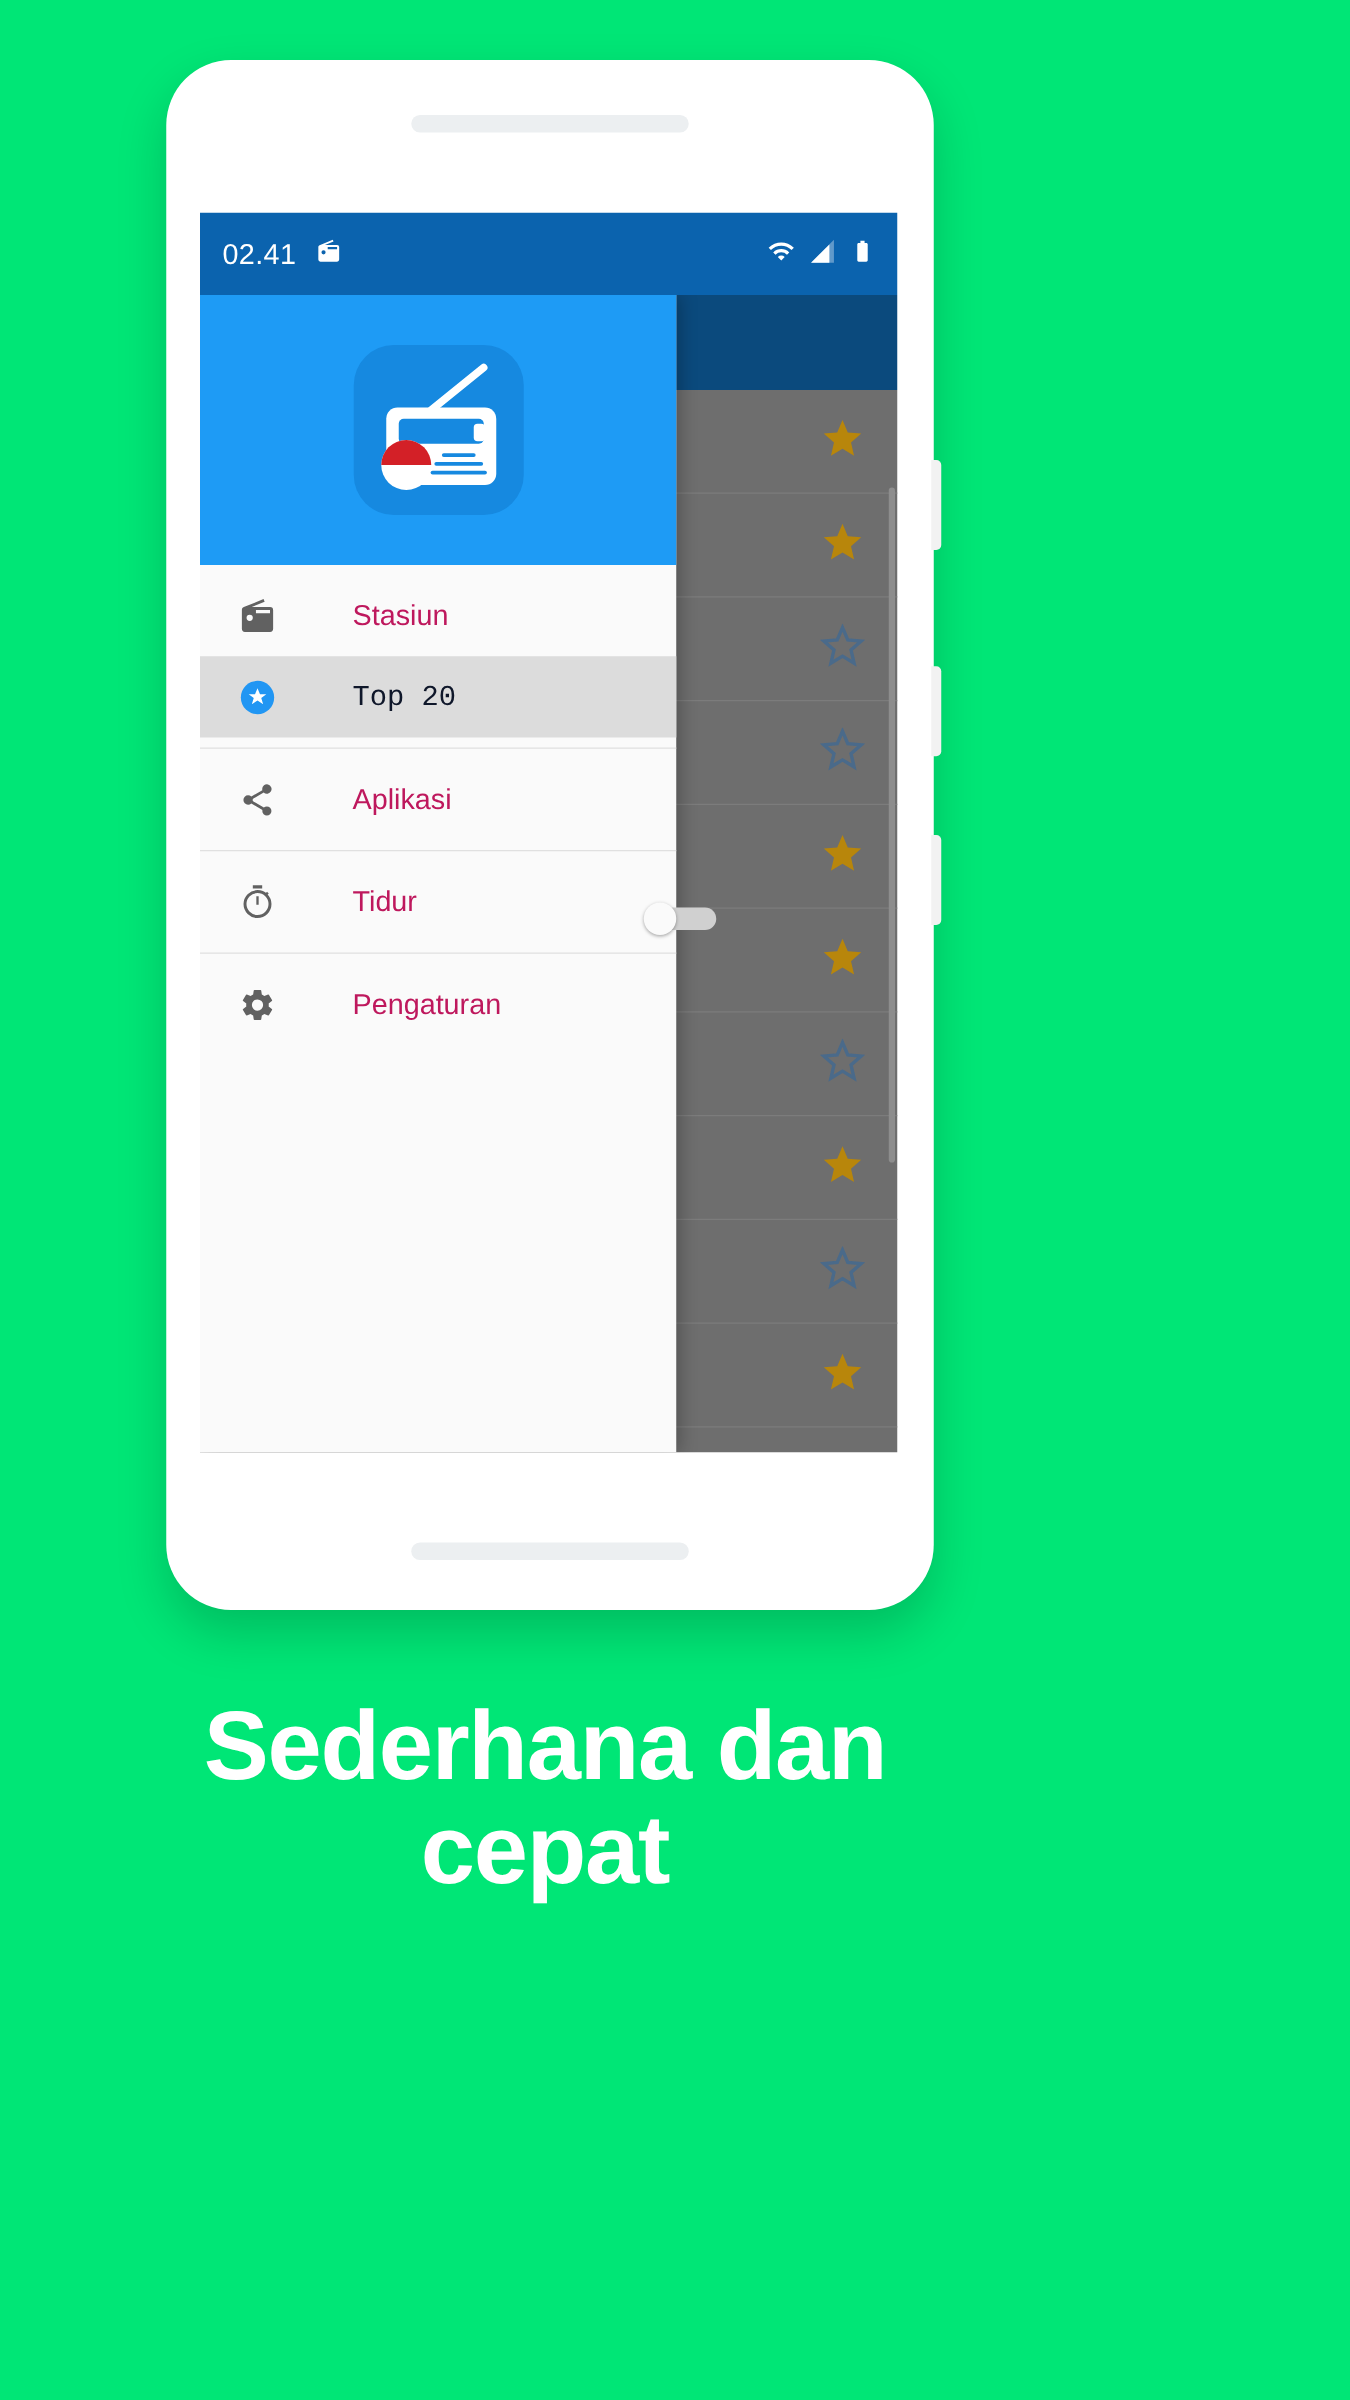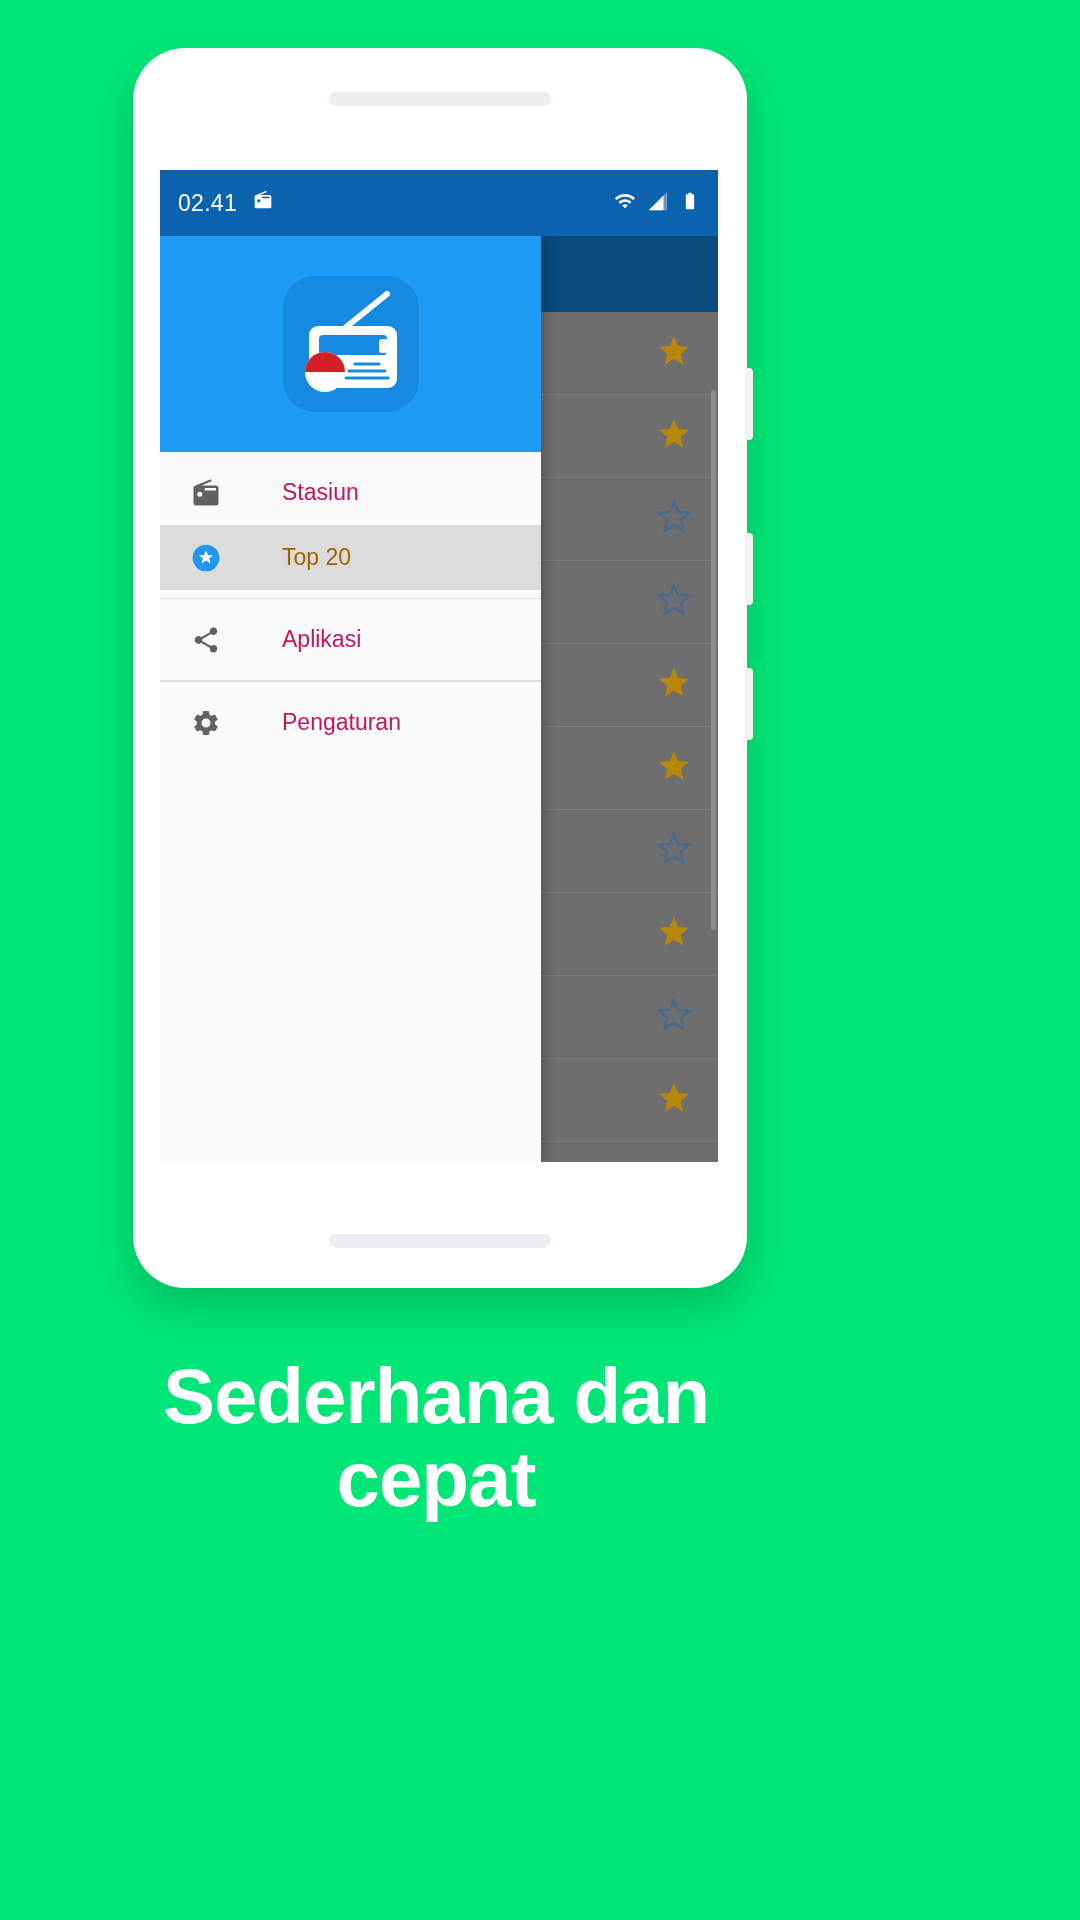--- a/index.html
+++ b/index.html
@@ -53,21 +53,21 @@
   }
 
   
   #status-bar {
     position: absolute; left: 0; top: 0;
     width: 100%; height: 66px;
     background: #0B63AE;
     display: flex; align-items: center;
     padding: 0 18px;
   }
-  #status-left { display: flex; align-items: flex-start; gap: 16px; }
+  #status-left { display: flex; align-items: center; gap: 16px; }
   #status-time {
     color: #ffffff; font-size: 23px; letter-spacing: 0.3px;
   }
   #status-right {
     margin-left: auto; display: flex; align-items: center; gap: 11px;
   }
   .sb-icon { display: block; }
 
   
   #content-behind {
@@ -142,21 +142,21 @@
     width: 36px; height: 36px;
     display: flex; align-items: center; justify-content: center;
     flex: 0 0 36px;
   }
   .drawer-label {
     margin-left: 58px;
     font-size: 23px;
     color: #be185d;
     white-space: nowrap;
   }
-  .drawer-item.selected .drawer-label { color: #a16207; }
+  .drawer-item.selected .drawer-label { color: #0f172a; font-family: Liberation Mono, monospace; }
   .drawer-trailing { margin-left: auto; margin-right: 26px; }
 
   
   .switch {
     position: relative;
     width: 62px; height: 26px;
   }
   .switch-track {
     position: absolute; left: 6px; top: 4px;
     width: 52px; height: 18px;
@@ -338,20 +338,38 @@
             <svg width="30" height="30" viewBox="0 0 24 24">
               <path fill="#616161" d="M18 16.08a2.9 2.9 0 0 0-1.96.77L8.91 12.7a3.3 3.3 0 0 0 0-1.4l7.05-4.11A3 3 0 1 0 15 5c0 .24.04.47.09.7L8.04 9.81a3 3 0 1 0 0 4.38l7.12 4.16c-.05.21-.08.43-.08.65a2.92 2.92 0 1 0 2.92-2.92z"></path>
             </svg>
           </span>
           <span class="drawer-label">Aplikasi</span>
         </div>
       </div>
 
       <div class="drawer-divider"></div>
 
+      <div class="drawer-section">
+        <div class="drawer-item">
+          <span class="drawer-icon">
+            <svg width="30" height="30" viewBox="0 0 24 24">
+              <path fill="none" stroke="#616161" stroke-width="1.9" d="M12 21a8 8 0 1 0 0-16 8 8 0 0 0 0 16z"></path>
+              <path fill="#616161" d="M9 1h6v2H9zM11.25 8h1.5v5.5h-1.5z"></path>
+              <path fill="#616161" d="m18.1 5.1 1.1 1.1-1.6 1.6-1.1-1.1z"></path>
+            </svg>
+          </span>
+          <span class="drawer-label">Tidur</span>
+          <span class="drawer-trailing">
+            <span class="switch">
+              <span class="switch-track"></span>
+              <span class="switch-thumb"></span>
+            </span>
+          </span>
+        </div>
+      </div>
 
       <div class="drawer-divider"></div>
 
       <div class="drawer-section">
         <div class="drawer-item">
           <span class="drawer-icon">
             <svg width="30" height="30" viewBox="0 0 24 24">
               <path fill="#616161" d="M19.14 12.94a7.07 7.07 0 0 0 0-1.88l2.03-1.58a.5.5 0 0 0 .12-.62l-1.92-3.32a.5.5 0 0 0-.6-.22l-2.39.96a7.3 7.3 0 0 0-1.62-.94l-.36-2.54a.5.5 0 0 0-.5-.42h-3.84a.5.5 0 0 0-.5.42l-.36 2.54c-.59.24-1.13.56-1.62.94l-2.39-.96a.5.5 0 0 0-.6.22L2.68 8.86a.5.5 0 0 0 .12.62l2.03 1.58a7.07 7.07 0 0 0 0 1.88l-2.03 1.58a.5.5 0 0 0-.12.62l1.92 3.32c.12.22.39.3.6.22l2.39-.96c.5.38 1.03.7 1.62.94l.36 2.54c.04.24.25.42.5.42h3.84c.25 0 .46-.18.5-.42l.36-2.54c.59-.24 1.12-.56 1.62-.94l2.39.96c.22.08.48 0 .6-.22l1.92-3.32a.5.5 0 0 0-.12-.62l-2.03-1.58M12 15.6A3.6 3.6 0 1 1 12 8.4a3.6 3.6 0 0 1 0 7.2z"></path>
             </svg>
           </span>

